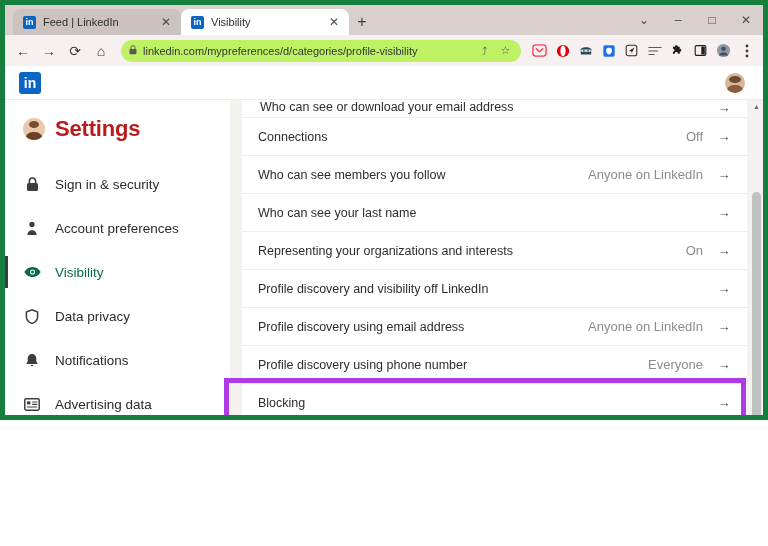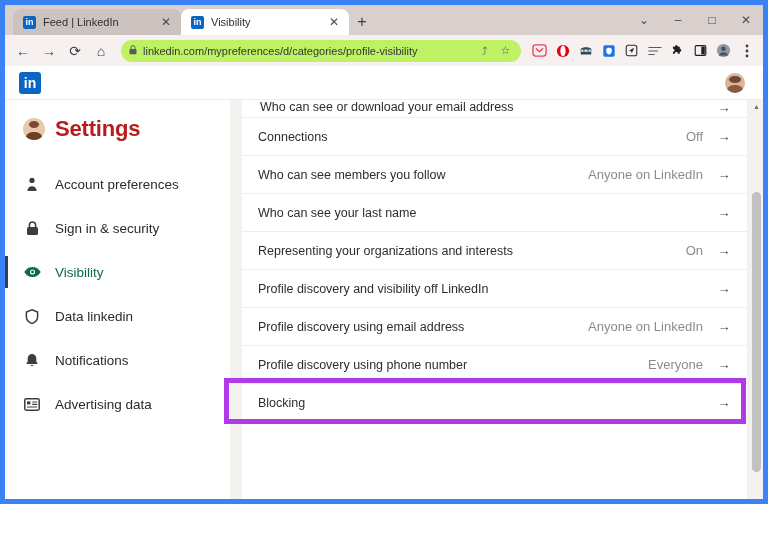--- a/index.html
+++ b/index.html
@@ -4,22 +4,22 @@
 <style>
   * { box-sizing: border-box; margin: 0; padding: 0; }
   html, body {
     width: 768px; height: 546px;
     font-family: "Liberation Sans", sans-serif;
     overflow: hidden;
     background: #ffffff;
   }
   #frame {
     position: relative;
-    width: 768px; height: 504px;
-    border: 5px solid #3b82f6;
+    width: 768px; height: 420px;
+    border: 5px solid #15803d;
     background: #ffffff;
     overflow: hidden;
   }
 
   
   .tabstrip {
     height: 30px;
     background: #d9d0ce;
     display: flex;
     align-items: flex-end;
@@ -362,56 +362,56 @@
 
     <div class="sidebar">
       <div class="settings-head">
         <div class="sh-avatar"></div>
         <div class="sh-title">Settings</div>
       </div>
 
       <div class="nav">
         <div class="nav-item">
           <span class="ic">
+            <svg width="13" height="15" viewBox="0 0 13 15">
+                <rect x="1" y="6" width="11" height="8" rx="1.6" fill="currentColor"></rect>
+                <path d="M3.4 6V4.1a3.1 3.1 0 0 1 6.2 0V6" stroke="currentColor" stroke-width="1.6" fill="none"></path>
+              </svg>
+          </span>
+          <span>Sign in &amp; security</span>
+        </div>
+
+        <div class="nav-item">
+          <span class="ic">
             <svg width="14" height="15" viewBox="0 0 14 15">
                 <circle cx="7" cy="3.4" r="2.6" fill="currentColor"></circle>
                 <path d="M2.4 14c0-3 2-4.8 4.6-4.8S11.6 11 11.6 14z" fill="currentColor"></path>
               </svg>
           </span>
           <span>Account preferences</span>
-        </div>
-
-        <div class="nav-item">
-          <span class="ic">
-            <svg width="13" height="15" viewBox="0 0 13 15">
-                <rect x="1" y="6" width="11" height="8" rx="1.6" fill="currentColor"></rect>
-                <path d="M3.4 6V4.1a3.1 3.1 0 0 1 6.2 0V6" stroke="currentColor" stroke-width="1.6" fill="none"></path>
-              </svg>
-          </span>
-          <span>Sign in &amp; security</span>
         </div>
 
         <div class="nav-item active">
           <span class="ic">
             <svg width="17" height="12" viewBox="0 0 18 12">
                 <path d="M9 0.6C4.6 0.6 1.3 4 0.4 6c.9 2 4.2 5.4 8.6 5.4S16.7 8 17.6 6C16.7 4 13.4.6 9 .6z" fill="currentColor"></path>
                 <circle cx="9" cy="6" r="2.7" fill="#ffffff"></circle>
                 <circle cx="9" cy="6" r="1.5" fill="currentColor"></circle>
               </svg>
           </span>
           <span>Visibility</span>
         </div>
 
         <div class="nav-item">
           <span class="ic">
             <svg width="14" height="15" viewBox="0 0 14 15">
                 <path d="M7 0.8l5.6 2.2v4.8c0 3.6-2.8 5.7-5.6 6.8C4.2 13.5 1.4 11.4 1.4 7.8V3z" fill="none" stroke="currentColor" stroke-width="1.5"></path>
               </svg>
           </span>
-          <span>Data linkedin</span>
+          <span>Data privacy</span>
         </div>
 
         <div class="nav-item">
           <span class="ic">
             <svg width="14" height="15" viewBox="0 0 14 15">
                 <path d="M7 1a4.3 4.3 0 0 0-4.3 4.3v3L1.3 11h11.4l-1.4-2.7v-3A4.3 4.3 0 0 0 7 1z" fill="currentColor"></path>
                 <path d="M5.4 12.1a1.7 1.7 0 0 0 3.2 0z" fill="currentColor"></path>
               </svg>
           </span>
           <span>Notifications</span>

